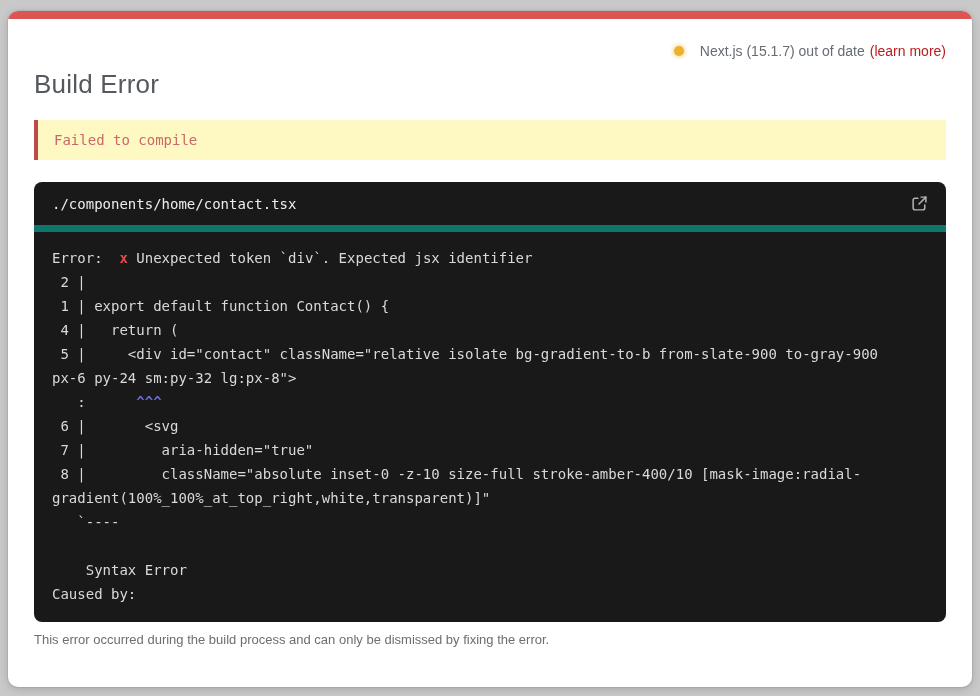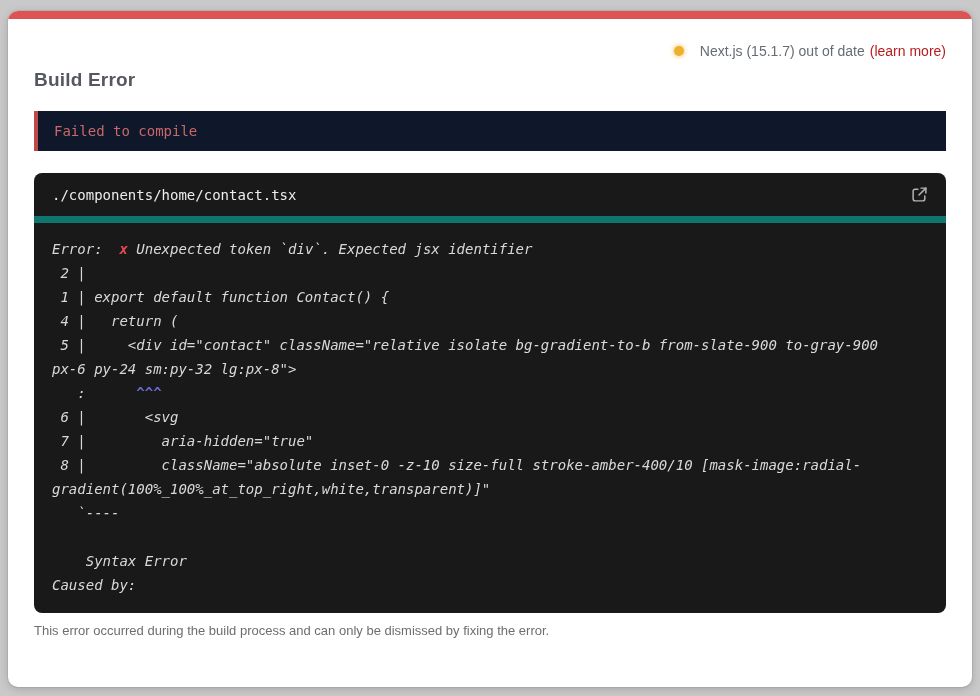--- a/index.html
+++ b/index.html
@@ -12,33 +12,33 @@
   .card-body{position:relative;height:668px;box-sizing:border-box;padding:0 26px;
              display:flex;flex-direction:column;}
 
   .notice-row{display:flex;justify-content:flex-end;align-items:center;margin-top:22px;
               height:20px;font-size:14px;color:#666c72;}
   .dot{width:10px;height:10px;border-radius:50%;background:#ecb22e;
        box-shadow:0 0 5px rgba(236,178,46,0.9);margin-right:16px;flex:none;}
   .notice-text{white-space:pre;}
   .learn-more{color:#b91c1c;text-decoration:none;margin-left:5px;cursor:pointer;}
 
-  .title{margin:8px 0 0;font-size:19px;font-weight:bold;color:#55595f;letter-spacing:0.2px;}
+  .title{margin:8px 0 0;font-size:26px;font-weight:normal;color:#55595f;letter-spacing:0.2px;}
 
-  .compile-banner{margin-top:20px;background:#0f172a;border-left:4px solid #bf4848;
+  .compile-banner{margin-top:20px;background:#fef9c3;border-left:4px solid #bf4848;
                   padding:12px 16px;font-family:"DejaVu Sans Mono",monospace;
                   font-size:14px;color:#c96868;}
 
   .code-panel{margin-top:22px;background:#191919;border-radius:8px;overflow:hidden;}
   .code-header{display:flex;justify-content:space-between;align-items:center;
                padding:13px 18px;border-bottom:7px solid #0f766e;
                font-family:"DejaVu Sans Mono",monospace;font-size:14px;color:#ededed;}
   .open-icon{display:inline-flex;cursor:pointer;opacity:0.85;}
   .code-body{padding:14px 18px 16px;font-family:"DejaVu Sans Mono",monospace;
-             font-size:14px;line-height:24px;color:#d9d9d9;font-style:italic;}
+             font-size:14px;line-height:24px;color:#d9d9d9;}
   .code-line{white-space:pre;min-height:24px;}
   .seg-plain{color:#d9d9d9;}
   .seg-red{color:#e5484d;font-weight:bold;}
   .seg-path{color:#4ba8d0;font-weight:bold;}
   .seg-caret{color:#6a6ad8;font-weight:bold;}
 
   .footer-row{display:flex;justify-content:flex-start;align-items:center;margin-top:10px;}
   .footer-note{margin:0;font-size:13px;color:#6e6e6e;}
   .watermark{display:flex;align-items:center;gap:10px;color:#a3a3a3;
              font-size:26px;letter-spacing:1px;white-space:nowrap;}

